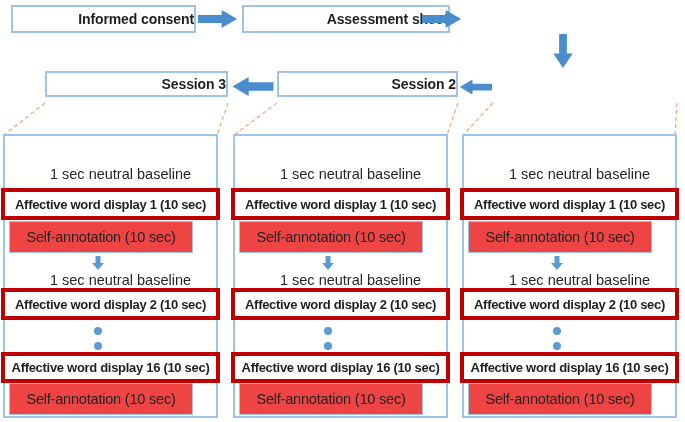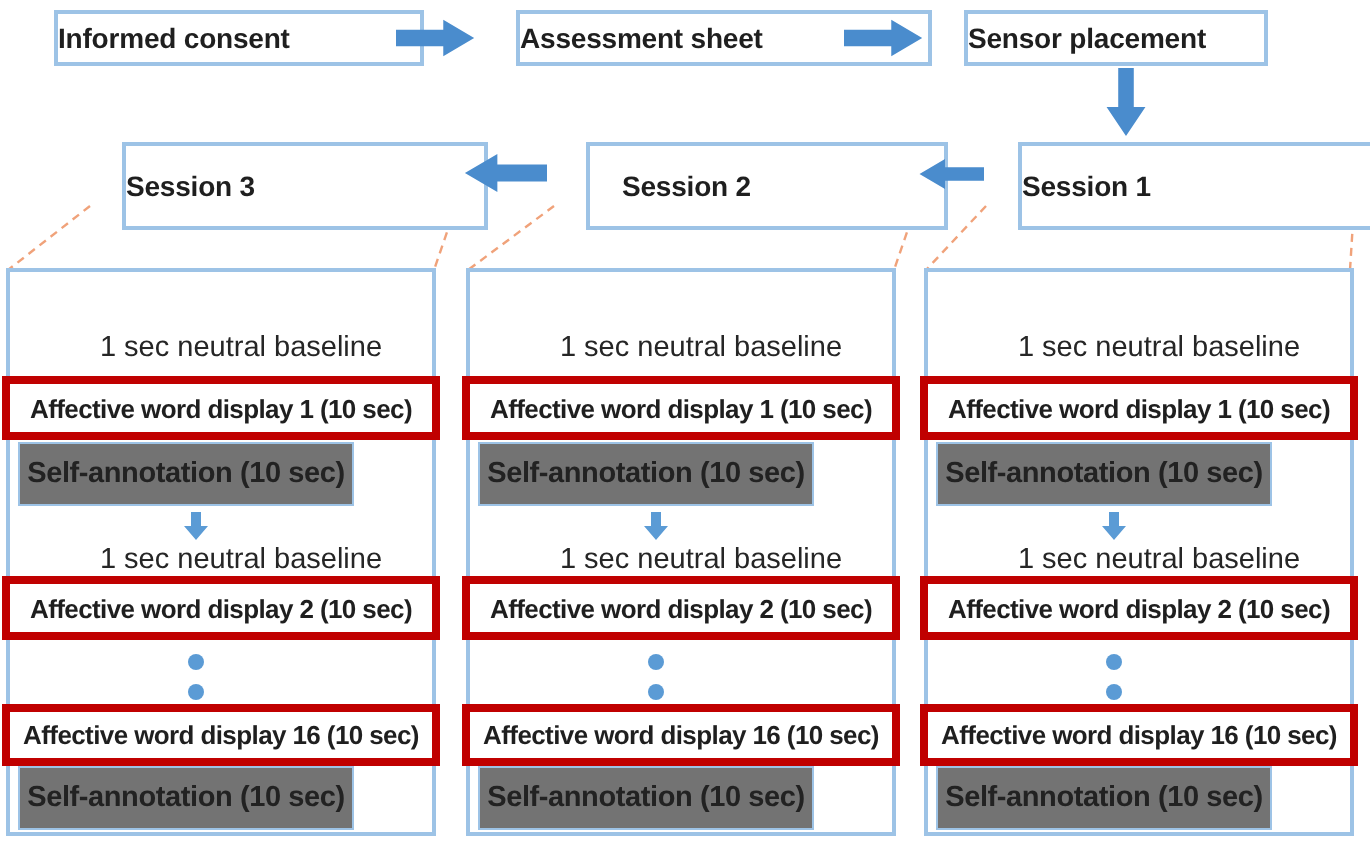--- a/index.html
+++ b/index.html
@@ -10,46 +10,46 @@
     --text:#1f1f1f;
   }
   html,body{margin:0;padding:0;background:#ffffff;}
   #stage{
     position:relative;width:685px;height:422px;background:#ffffff;overflow:hidden;
     font-family:"Liberation Sans", sans-serif;color:var(--text);
   }
   .fbox{
     position:absolute;box-sizing:border-box;background:#ffffff;
     border:2px solid var(--lightblue);
-    display:flex;align-items:center;justify-content:flex-start;
-    font-weight:bold;font-size:14px;letter-spacing:-0.1px;white-space:nowrap;margin-left:16px;
+    display:flex;align-items:center;justify-content:flex-end;
+    font-weight:bold;font-size:14px;letter-spacing:-0.1px;white-space:nowrap;
   }
   .top-box{top:5px;height:28px;}
-  .session-box{top:71px;height:44px;}
+  .session-box{top:71px;height:26px;}
   .arrow{position:absolute;}
   .arrow svg{display:block;width:100%;height:100%;}
   .panel{
     position:absolute;top:134px;width:215px;height:284px;box-sizing:border-box;
     background:#ffffff;border:2px solid var(--lightblue);
   }
   .panel .baseline{
     position:absolute;left:0;right:0;text-align:center;
     font-size:14.5px;font-weight:normal;color:#262626;white-space:nowrap;padding-left:20px;
   }
   .redbox{
     position:absolute;left:-4px;right:-4px;height:32px;box-sizing:border-box;
     background:#ffffff;border:4px solid var(--red);
     display:flex;align-items:center;justify-content:center;
     font-weight:bold;font-size:13px;letter-spacing:-0.3px;white-space:nowrap;
   }
   .annot{
-    position:absolute;left:4px;width:168px;height:32px;box-sizing:border-box;
-    background:#737373;border:1px solid var(--lightblue);
+    position:absolute;left:4px;width:184px;height:32px;box-sizing:border-box;
+    background:#ef4444;border:1px solid var(--lightblue);
     display:flex;align-items:center;justify-content:center;
-    font-size:14.5px;font-weight:bold;color:#222;letter-spacing:-0.2px;white-space:nowrap;
+    font-size:14.5px;font-weight:normal;color:#222;letter-spacing:-0.2px;white-space:nowrap;
   }
   .small-arrow{position:absolute;left:86px;width:14px;height:15px;}
   .dot{
     position:absolute;left:89px;width:8px;height:8px;border-radius:50%;
     background:#5b9bd5;
   }
   .connector-svg{position:absolute;left:0;top:0;width:685px;height:422px;pointer-events:none;}
 </style>
 </head>
 <body>
@@ -80,23 +80,20 @@
   <div class="fbox top-box" style="left:242px;width:208px;">
     <span>Assessment sheet</span>
   </div>
 
   <div class="arrow" style="left:420px;top:9px;width:44px;height:20px;">
     <svg viewBox="0 0 44 22">
         <path d="M0,6.5 H26 V1 L43,11 L26,21 V15.5 H0 Z" fill="#4a8ccd"></path>
       </svg>
   </div>
 
-  <div class="fbox top-box" style="left:466px;width:152px;">
-    <span>Sensor placement</span>
-  </div>
 
   <div class="arrow" style="left:549px;top:34px;width:28px;height:35px;">
     <svg viewBox="0 0 22 36">
         <path d="M7,0 H15 V20 H21 L11,35 L1,20 H7 Z" fill="#4a8ccd"></path>
       </svg>
   </div>
 
   <div class="fbox session-box" style="left:45px;width:183px;">
     <span>Session 3</span>
   </div>
@@ -110,23 +107,20 @@
   <div class="fbox session-box" style="left:277px;width:181px;padding-left:16px;">
     <span>Session 2</span>
   </div>
 
   <div class="arrow" style="left:459px;top:77px;width:33px;height:20px;">
     <svg viewBox="0 0 44 22">
         <path d="M44,6.5 H18 V1 L1,11 L18,21 V15.5 H44 Z" fill="#4a8ccd"></path>
       </svg>
   </div>
 
-  <div class="fbox session-box" style="left:493px;width:184px;">
-    <span>Session 1</span>
-  </div>
 
   <div class="panel" style="left:3px;">
     <div class="baseline" style="top:30px;">1 sec neutral baseline</div>
     <div class="redbox" style="top:52px;">
       <span>Affective word display 1 (10 sec)</span>
     </div>
     <div class="annot" style="top:85px;">
       <span>Self-annotation (10 sec)</span>
     </div>
     <div class="small-arrow" style="top:120px;">

